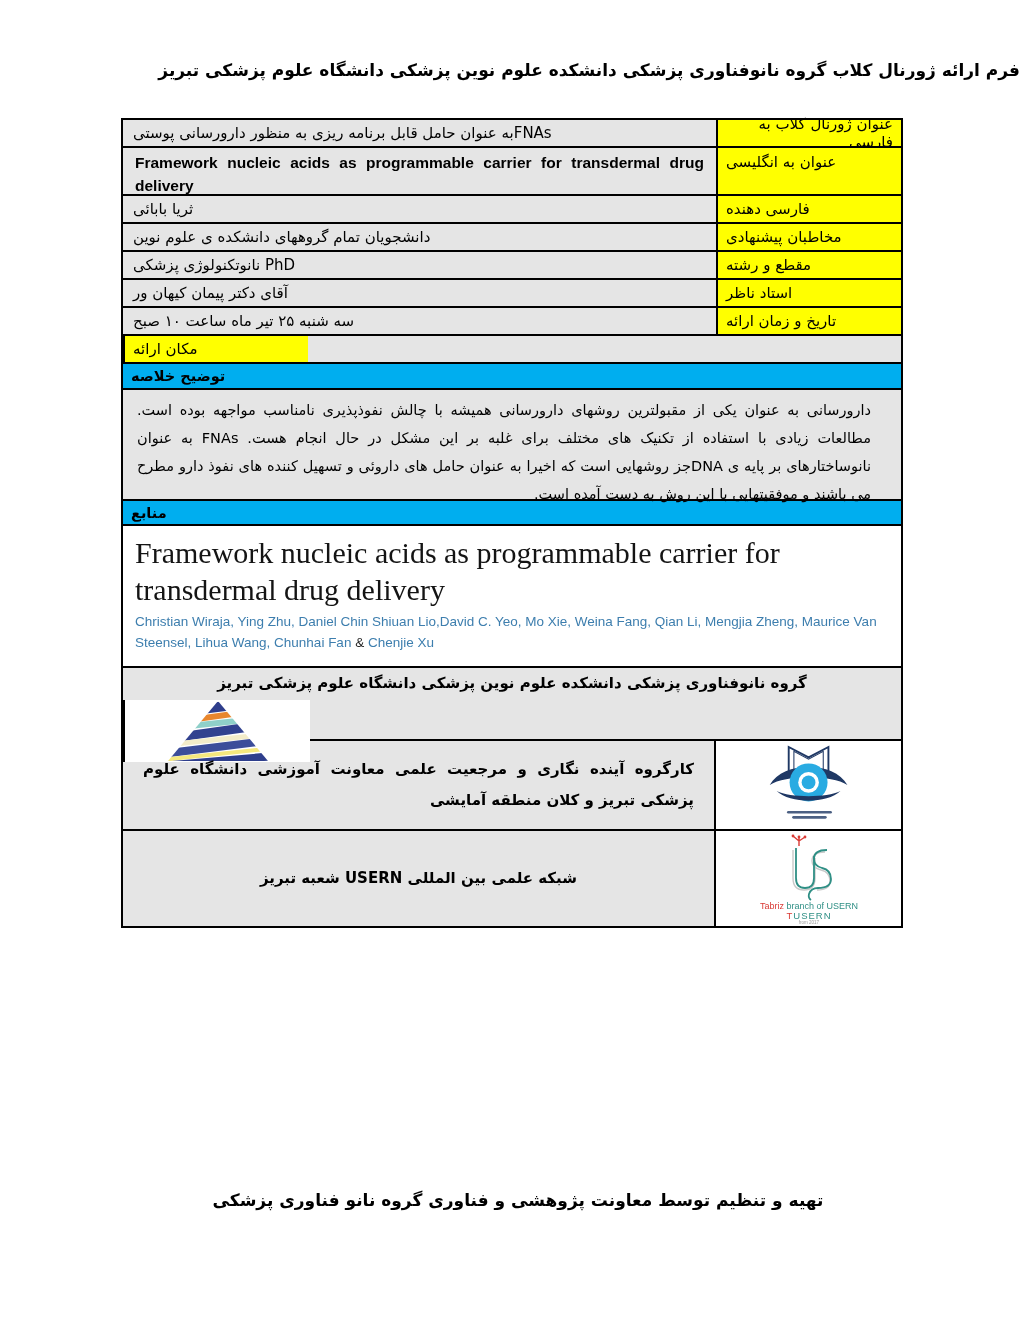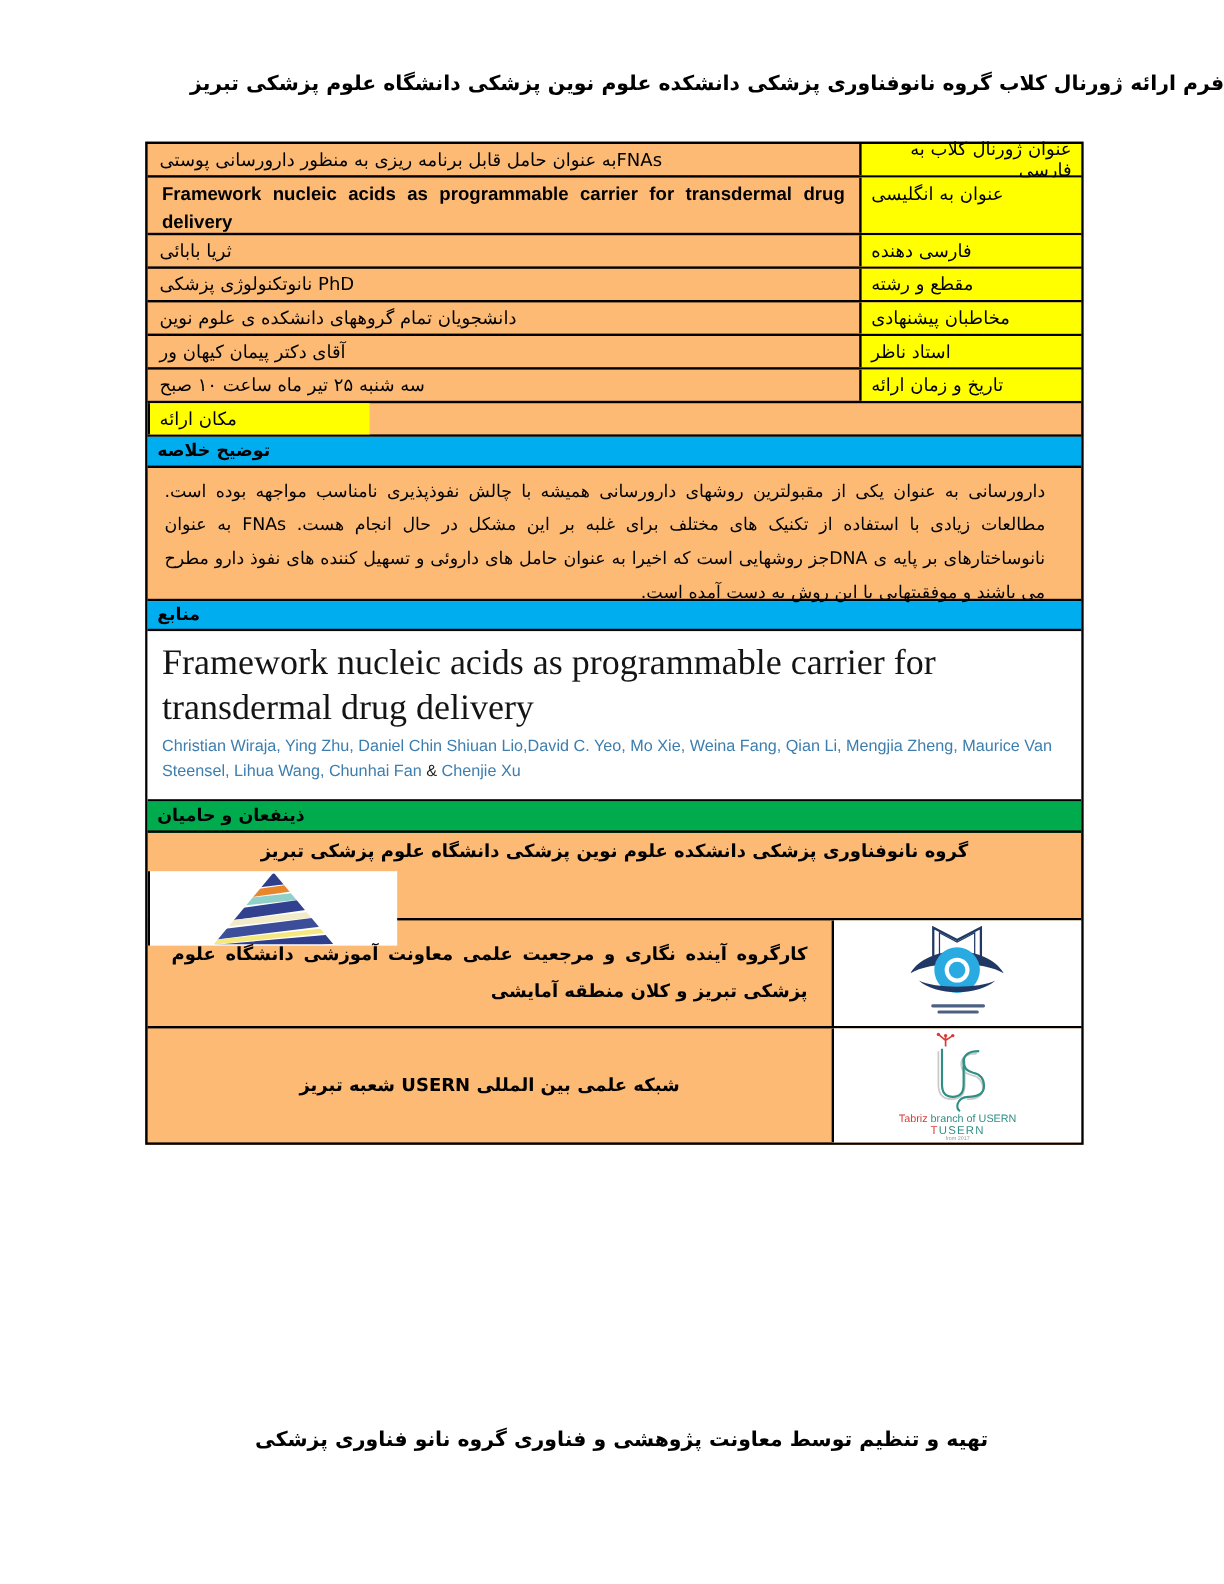--- a/index.html
+++ b/index.html
@@ -2,21 +2,21 @@
 <html lang="fa"><head>
 <meta charset="utf-8">
 <style>
   html,body{margin:0;padding:0;background:#ffffff;}
   body{width:1020px;height:1320px;position:relative;font-family:"DejaVu Sans",sans-serif;color:#000;}
 
   .page-title{position:absolute;top:60px;left:0;right:0;
     direction:rtl;font-weight:bold;font-size:17px;}
 
   .main-table{position:absolute;top:118px;left:121px;width:782px;
-    border:2px solid #000;box-sizing:border-box;background:#fdba74;}
+    border:2px solid #000;box-sizing:border-box;background:#e5e5e5;}
 
   .form-row{display:flex;flex-direction:row;border-bottom:2px solid #000;}
   .value-cell{flex:1;display:flex;align-items:center;justify-content:flex-end;
     direction:rtl;font-size:15px;padding:0 10px;box-sizing:border-box;}
   .label-cell{width:185px;background:#FFFF00;border-left:2px solid #000;
     display:flex;align-items:center;justify-content:flex-end;direction:rtl;
     font-size:15px;padding:0 8px;box-sizing:border-box;}
   .h26{height:26px;} .h46{height:46px;}
   .top-align{align-items:flex-start;padding-top:5px;}
 
@@ -45,21 +45,21 @@
     font-size:13px;color:#141414;}
   .journal-name{font-style:italic;}
   .journal-vol{font-weight:bold;}
 
   .stake-row{display:flex;flex-direction:row;border-bottom:2px solid #000;}
   .stake-row.last{border-bottom:none;}
   .stake-text{flex:1;display:flex;align-items:center;direction:rtl;
     font-weight:bold;font-size:15px;line-height:2.1;padding:0 20px;box-sizing:border-box;}
   .stake-text>span{width:100%;text-align:center;}
   .stake-text.justified>span{text-align:justify;}
-  .stake-logo{width:208px;border-left:2px solid #000;display:flex;
+  .stake-logo{width:187px;border-left:2px solid #000;display:flex;
     align-items:center;justify-content:center;box-sizing:border-box;background:#fff;}
   .sh71{height:71px;flex-direction:column;} .sh88{height:88px;} .sh95{height:95px;}
 
   .footer-note{position:absolute;top:1190px;left:0;right:0;text-align:center;
     direction:rtl;font-weight:bold;font-size:17px;padding-left:16px;}
 </style>
 </head>
 <body>
 
 <div class="page-title">فرم ارائه ژورنال کلاب گروه نانوفناوری پزشکی دانشکده علوم نوین پزشکی دانشگاه علوم پزشکی تبریز</div>
@@ -75,27 +75,27 @@
     <div class="value-en">Framework nucleic acids as programmable carrier for transdermal drug delivery</div>
     <div class="label-cell top-align">عنوان به انگلیسی</div>
   </div>
 
   <div class="form-row h26">
     <div class="value-cell">ثریا بابائی</div>
     <div class="label-cell">فارسی دهنده</div>
   </div>
 
   <div class="form-row h26">
+    <div class="value-cell">دانشجویان تمام گروههای دانشکده ی علوم نوین</div>
+    <div class="label-cell">مخاطبان پیشنهادی</div>
+  </div>
+
+  <div class="form-row h26">
     <div class="value-cell">PhD نانوتکنولوژی پزشکی</div>
     <div class="label-cell">مقطع و رشته</div>
-  </div>
-
-  <div class="form-row h26">
-    <div class="value-cell">دانشجویان تمام گروههای دانشکده ی علوم نوین</div>
-    <div class="label-cell">مخاطبان پیشنهادی</div>
   </div>
 
   <div class="form-row h26">
     <div class="value-cell">آقای دکتر پیمان کیهان ور</div>
     <div class="label-cell">استاد ناظر</div>
   </div>
 
   <div class="form-row h26">
     <div class="value-cell">سه شنبه ۲۵ تیر ماه ساعت ۱۰ صبح</div>
     <div class="label-cell">تاریخ و زمان ارائه</div>
@@ -110,21 +110,20 @@
   <div class="summary-cell">دارورسانی به عنوان یکی از مقبولترین روشهای دارورسانی همیشه با چالش نفوذپذیری نامناسب مواجهه بوده است. مطالعات زیادی با استفاده از تکنیک های مختلف برای غلبه بر این مشکل در حال انجام هست. FNAs به عنوان نانوساختارهای بر پایه ی DNAجز روشهایی است که اخیرا به عنوان حامل های داروئی و تسهیل کننده های نفوذ دارو مطرح می باشند و موفقیتهایی با این روش به دست آمده است.</div>
 
   <div class="section-bar bar-blue2">منابع</div>
 
   <div class="refs-cell">
     <div class="paper-title">Framework nucleic acids as programmable carrier for transdermal drug delivery</div>
     <div class="paper-authors"><span>Christian Wiraja, Ying Zhu, Daniel Chin Shiuan Lio,David C. Yeo, Mo Xie, Weina Fang, Qian Li, Mengjia Zheng,  Maurice Van Steensel, Lihua Wang, Chunhai Fan </span><span class="amp">&amp; </span><span>Chenjie Xu</span></div>
     <div class="paper-journal"><span class="journal-name">Nature Communications</span><span class="journal-vol">volume 10</span><span>, Article number: 1147 (2019)</span></div>
   </div>
 
-  <div class="section-bar bar-green">ذینفعان و حامیان</div>
 
   <div class="stake-row sh71">
     <div class="stake-text">
         <span>گروه نانوفناوری پزشکی دانشکده علوم نوین پزشکی دانشگاه علوم پزشکی تبریز</span>
       </div>
     <div class="stake-logo">
       <svg width="112" height="62" viewBox="0 0 112 62">
         <defs>
             <clipPath id="tri">
               <polygon points="56,1 106,61 6,61"></polygon>

